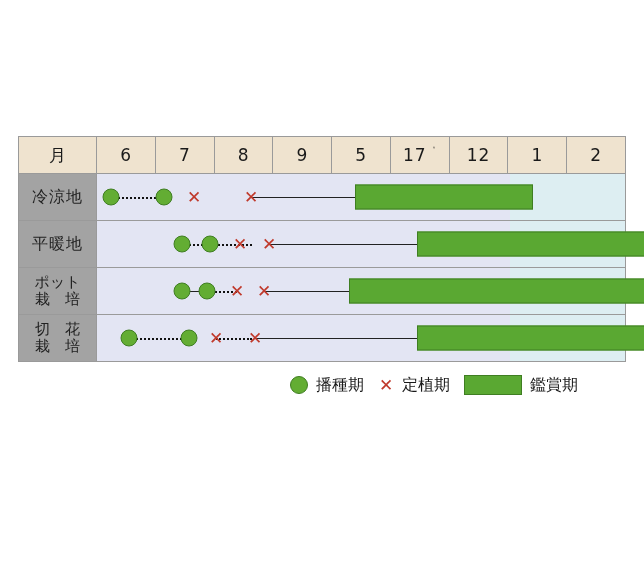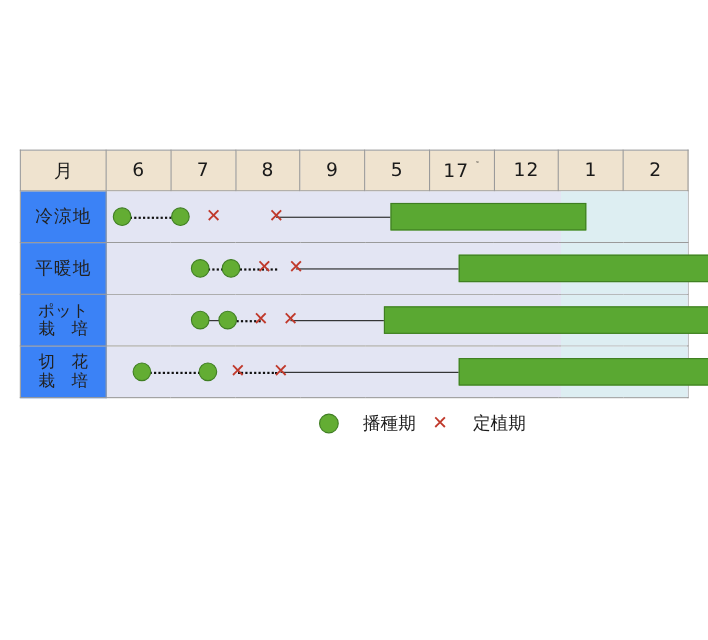--- a/index.html
+++ b/index.html
@@ -42,21 +42,21 @@
     color: #1a1a1a;
     letter-spacing: 1px;
   }
   .hdr-label {
     background: #efe3cf;
     font-size: 17px;
     letter-spacing: 6px;
     text-indent: 6px;
   }
   .row-label {
-    background: #3b82f6;
+    background: #a3a3a3;
     font-size: 16px;
     color: #222;
     width: 78px;
     line-height: 1.15;
     letter-spacing: 1px;
   }
   .row-label.two-line {
     font-size: 15px;
     letter-spacing: 0px;
   }
@@ -133,21 +133,21 @@
     height: 26px;
     display: flex;
     align-items: center;
     gap: 14px;
     font-size: 16px;
     color: #1a1a1a;
   }
   .legend-item {
     display: flex;
     align-items: center;
-    gap: 22px;
+    gap: 8px;
     white-space: nowrap;
   }
   .lg-dot {
     width: 16px; height: 16px;
     border-radius: 50%;
     background: #63ad33;
     border: 1px solid #3f7e22;
     display: inline-block;
   }
   .lg-x {
@@ -266,13 +266,17 @@
 
 <div id="legend">
   <div class="legend-item">
     <span class="lg-dot"></span>
     <span>播種期</span>
   </div>
   <div class="legend-item">
     <span class="lg-x">✕</span>
     <span>定植期</span>
   </div>
+  <div class="legend-item">
+    <span class="lg-bar"></span>
+    <span>鑑賞期</span>
+  </div>
 </div>
 
 </body></html>

